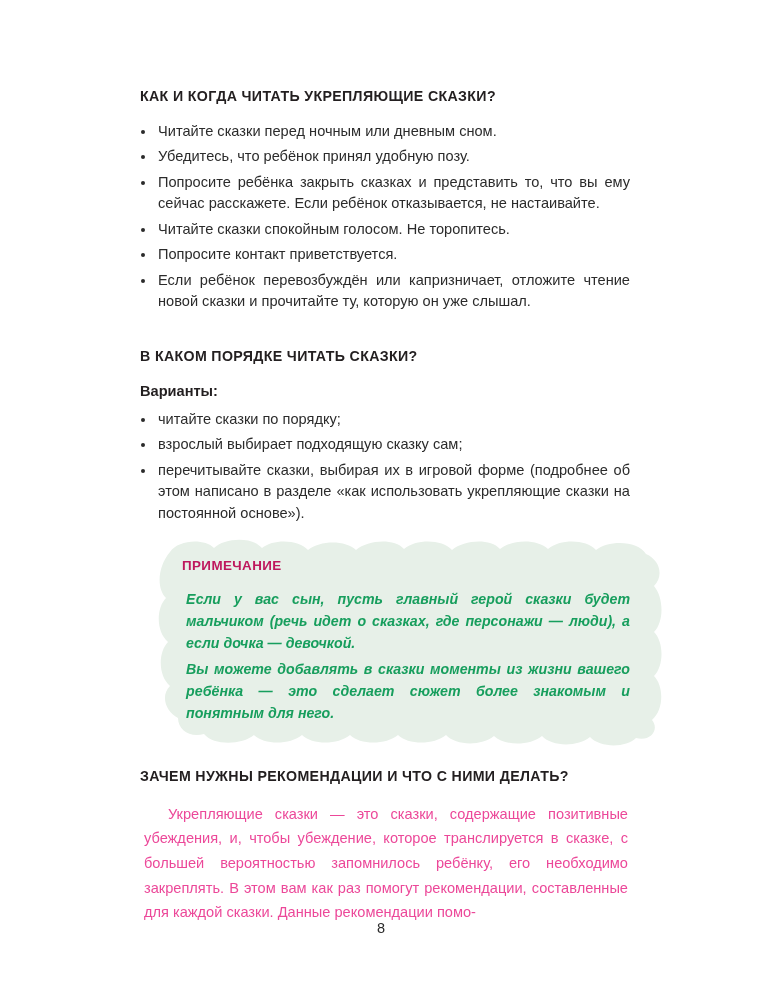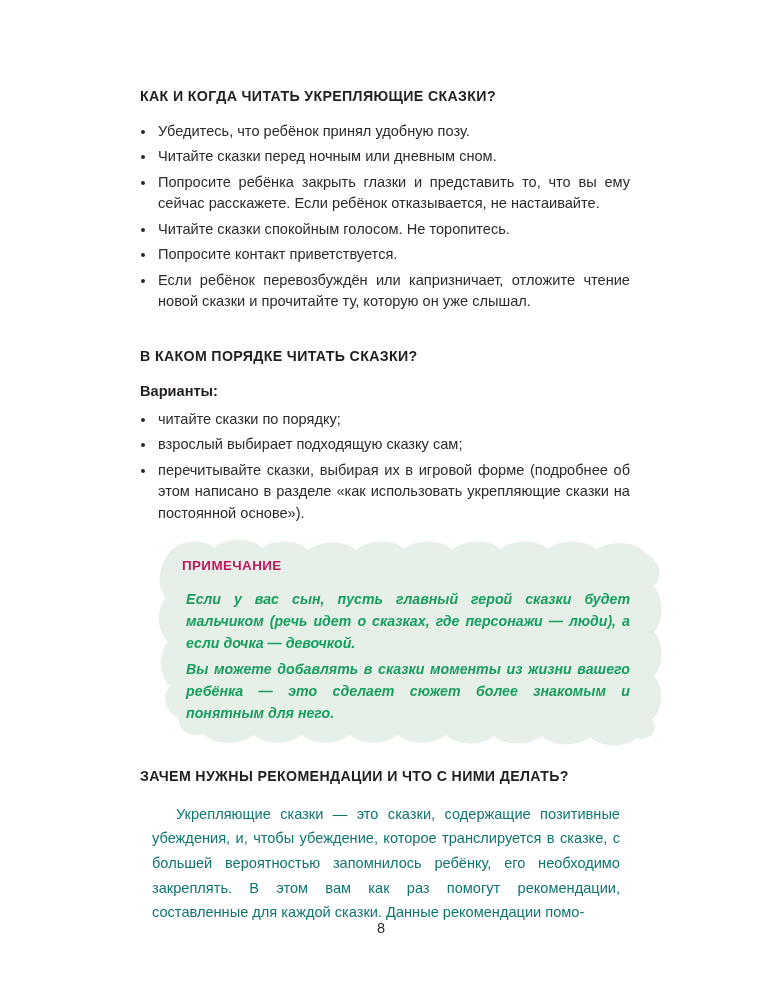--- a/index.html
+++ b/index.html
@@ -121,22 +121,22 @@
   .closing {
     position: absolute;
     left: 140px;
     top: 768px;
     width: 492px;
   }
   .closing h2 { margin-bottom: 16px; }
   p.body-text {
     font-size: 14.6px;
     line-height: 24.6px;
-    color: #0f766e;
-    margin: 12px;
+    color: #ec4899;
+    margin: 4px;
     text-align: justify;
     text-justify: inter-word;
     text-indent: 24px;
   }
 
   .folio {
     position: absolute;
     left: 0;
     top: 920px;
     width: 762px;
@@ -148,23 +148,23 @@
 </head>
 <body>
 
 <div class="page">
 
   <div class="content">
 
     <div class="block">
       <h2 class="section-heading">КАК И КОГДА ЧИТАТЬ УКРЕПЛЯЮЩИЕ СКАЗКИ?</h2>
       <ul class="bullets">
+        <li>Читайте сказки перед ночным или дневным сном.</li>
         <li>Убедитесь, что ребёнок принял удобную позу.</li>
-        <li>Читайте сказки перед ночным или дневным сном.</li>
-        <li>Попросите ребёнка закрыть глазки и представить то, что вы ему сейчас расскажете. Если ребёнок отказывается, не настаивайте.</li>
+        <li>Попросите ребёнка закрыть сказках и представить то, что вы ему сейчас расскажете. Если ребёнок отказывается, не настаивайте.</li>
         <li>Читайте сказки спокойным голосом. Не торопитесь.</li>
         <li>Попросите контакт приветствуется.</li>
         <li>Если ребёнок перевозбуждён или капризничает, отложите чтение новой сказки и прочитайте ту, которую он уже слышал.</li>
       </ul>
     </div>
 
     <div class="gap-after-list-1"></div>
 
     <div class="block">
       <h2 class="section-heading">В КАКОМ ПОРЯДКЕ ЧИТАТЬ СКАЗКИ?</h2>

